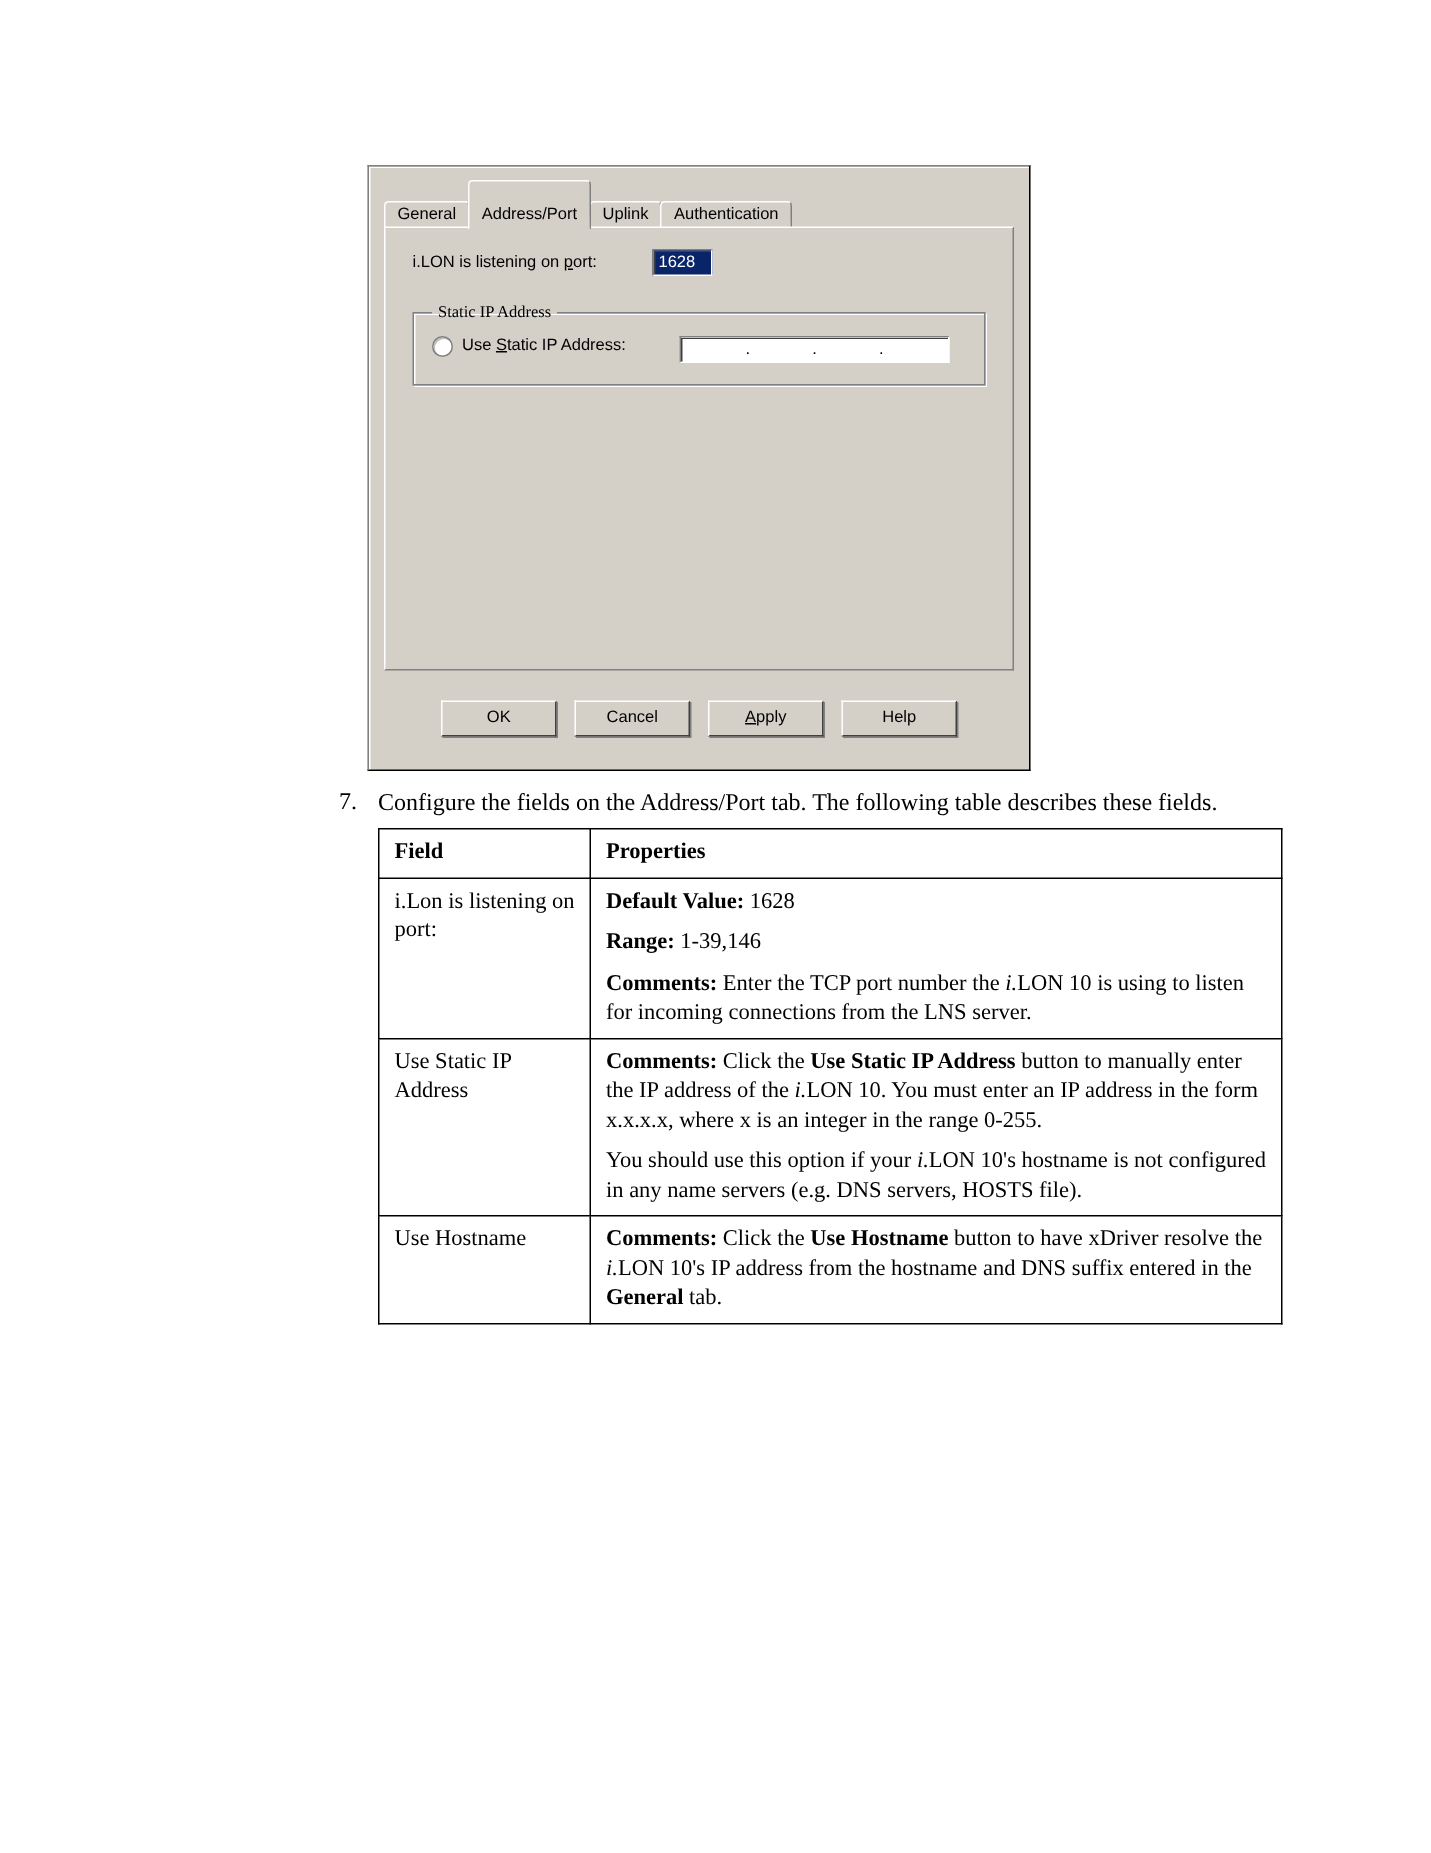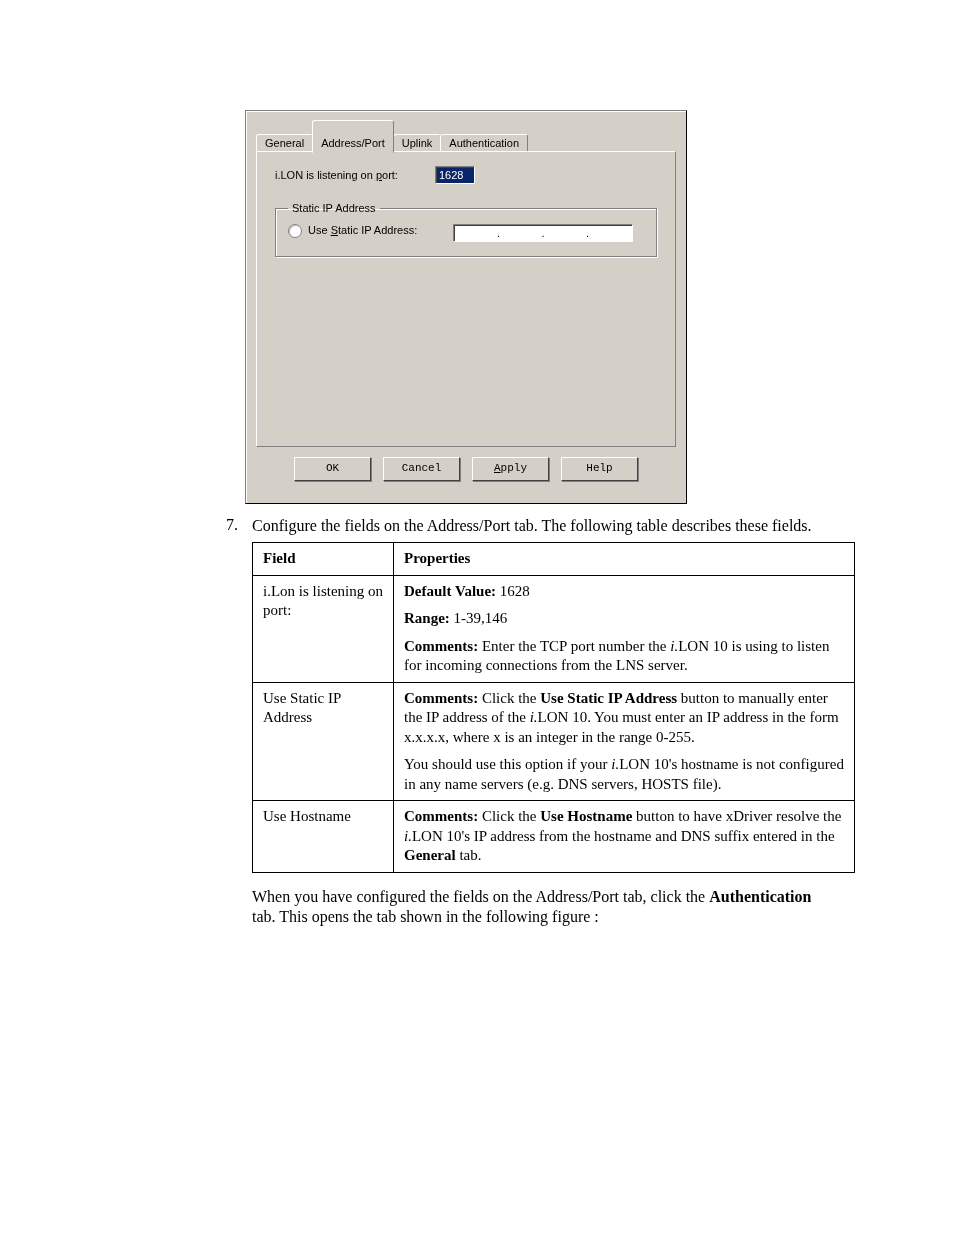--- a/index.html
+++ b/index.html
@@ -102,20 +102,21 @@
   fieldset.group {
     border: 1px solid #808080;
     box-shadow: 1px 1px 0 #fff inset, 1px 1px 0 #fff;
     border-radius: 0;
     padding: 10px 12px 14px 12px;
     margin: 0 0 18px 0;
   }
   fieldset.group legend {
     padding: 0 4px;
     font-size: 11px;
+    font-family: Liberation Serif, serif;
   }
   .opt-row { display: flex; align-items: flex-start; }
   .opt-row .radio {
     width: 12px;
     height: 12px;
     border-radius: 50%;
     border: 1px solid #808080;
     background: #fff;
     margin-right: 6px;
     display: inline-flex;
@@ -165,24 +166,25 @@
     padding: 10px 0 12px 0;
   }
   .win-btn {
     width: 75px;
     height: 22px;
     background: #d4d0c8;
     border: 1px solid #fff;
     border-right-color: #404040;
     border-bottom-color: #404040;
     box-shadow: 1px 1px 0 #808080;
-    font-family: Liberation Mono, monospace;
+    font-family: Liberation Sans, sans-serif;
     font-size: 11px;
     text-align: center;
     line-height: 20px;
+    margin-top: 10px;
   }
 
   
   ol.step {
     margin: 0 0 8px 0;
     padding-left: 22px;
     list-style: none;
     counter-reset: none;
   }
   ol.step > li {
@@ -294,17 +296,16 @@
 
         <tr>
           <td>Use Hostname</td>
           <td>
             <div class="block"><span class="b">Comments:</span><span> Click the </span><span class="b">Use Hostname</span><span> button to have xDriver resolve the </span><span class="i">i.</span><span>LON 10's IP address from the hostname and DNS suffix entered in the </span><span class="b">General</span><span> tab.</span></div>
           </td>
         </tr>
       </tbody>
         </table>
 
-      <p class="para"><span>When you have configured the fields on the Address/Port tab, click the </span><span class="b">Authentication</span><span> tab. This opens the tab shown in the following figure :</span></p>
     </li>
   </ol>
 
 </div>
 
 </body></html>

